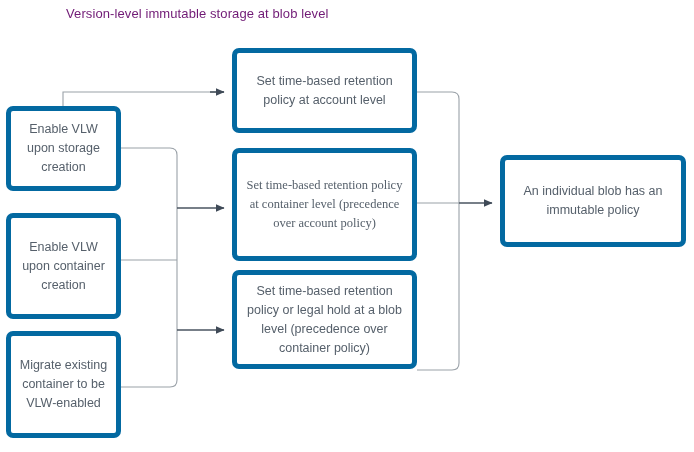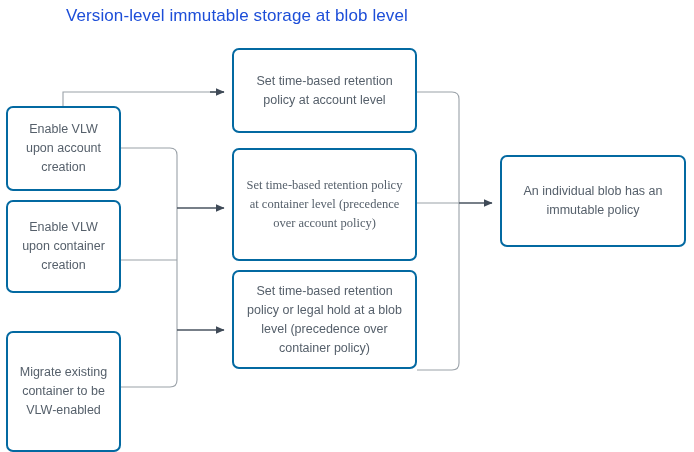--- a/index.html
+++ b/index.html
@@ -14,29 +14,29 @@
     position: relative;
     width: 694px;
     height: 452px;
     background: #ffffff;
     overflow: hidden;
   }
   .title {
     position: absolute;
     left: 66px;
     top: 6px;
-    font-size: 17px;
-    color: #1d4ed8;
+    font-size: 13px;
+    color: #701a75;
     letter-spacing: 0.1px;
     white-space: nowrap;
   }
   .node {
     position: absolute;
     box-sizing: border-box;
-    border: 2px solid #0369a1;
+    border: 5px solid #0369a1;
     border-radius: 7px;
     background: #ffffff;
     display: flex;
     align-items: center;
     justify-content: center;
     text-align: center;
     color: #56606b;
     font-size: 12.5px;
     line-height: 19px;
     padding: 2px 7px;
@@ -64,22 +64,22 @@
     fill: none;
     stroke: #4a5560;
     stroke-width: 1.6;
   }
   .arrowhead {
     fill: #3f4a57;
   }
 
   
   #n-left-1  { left: 6px;   top: 106px; width: 115px; height: 85px; }
-  #n-left-2  { left: 6px;   top: 200px; width: 115px; height: 93px; justify-content: flex-end; }
-  #n-left-3  { left: 6px;   top: 331px; width: 115px; height: 121px; text-align: center; }
+  #n-left-2  { left: 6px;   top: 213px; width: 115px; height: 106px; justify-content: flex-end; }
+  #n-left-3  { left: 6px;   top: 331px; width: 115px; height: 107px; text-align: center; }
   #n-mid-1   { left: 232px; top: 48px;  width: 185px; height: 85px; }
   #n-mid-2   { left: 232px; top: 148px; width: 185px; height: 113px; font-family: Liberation Serif, serif; }
   #n-mid-3   { left: 232px; top: 270px; width: 185px; height: 99px; }
   #n-right-1 { left: 500px; top: 155px; width: 186px; height: 92px; }
 </style>
 </head>
 <body>
 
 <div id="canvas">
 
@@ -110,21 +110,21 @@
     <path class="edge-line" d="M417,92 L452,92 Q459,92 459,99 L459,203"></path>
 
     <path class="edge-line" d="M417,203 L459,203"></path>
 
     <path class="edge-line" d="M417,370 L452,370 Q459,370 459,363 L459,203"></path>
 
     <path class="edge-arrow" d="M459,203 L492,203" marker-end="url(#ah)"></path>
   </svg>
 
   <div class="node" id="n-left-1">
-    <span>Enable VLW upon account creation</span>
+    <span>Enable VLW upon storage creation</span>
   </div>
   <div class="node" id="n-left-2">
     <span>Enable VLW upon container creation</span>
   </div>
   <div class="node" id="n-left-3">
     <span>Migrate existing container to be VLW-enabled</span>
   </div>
 
   <div class="node" id="n-mid-1">
     <span>Set time-based retention policy at account level</span>

